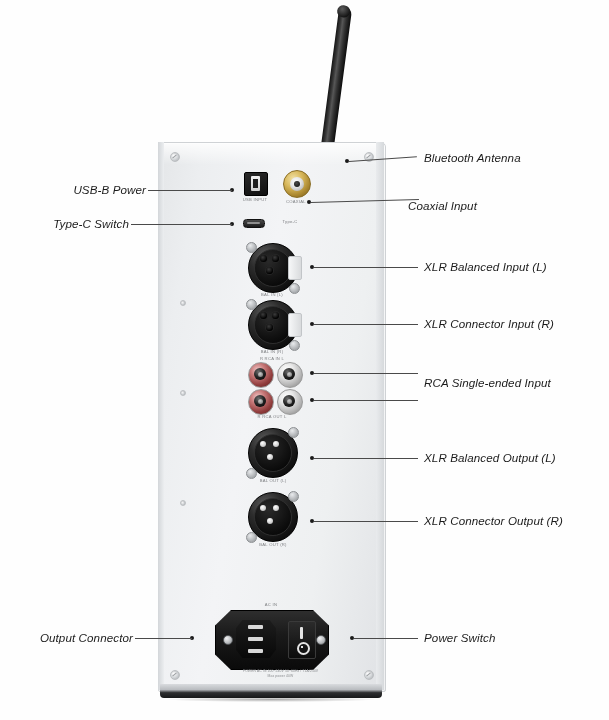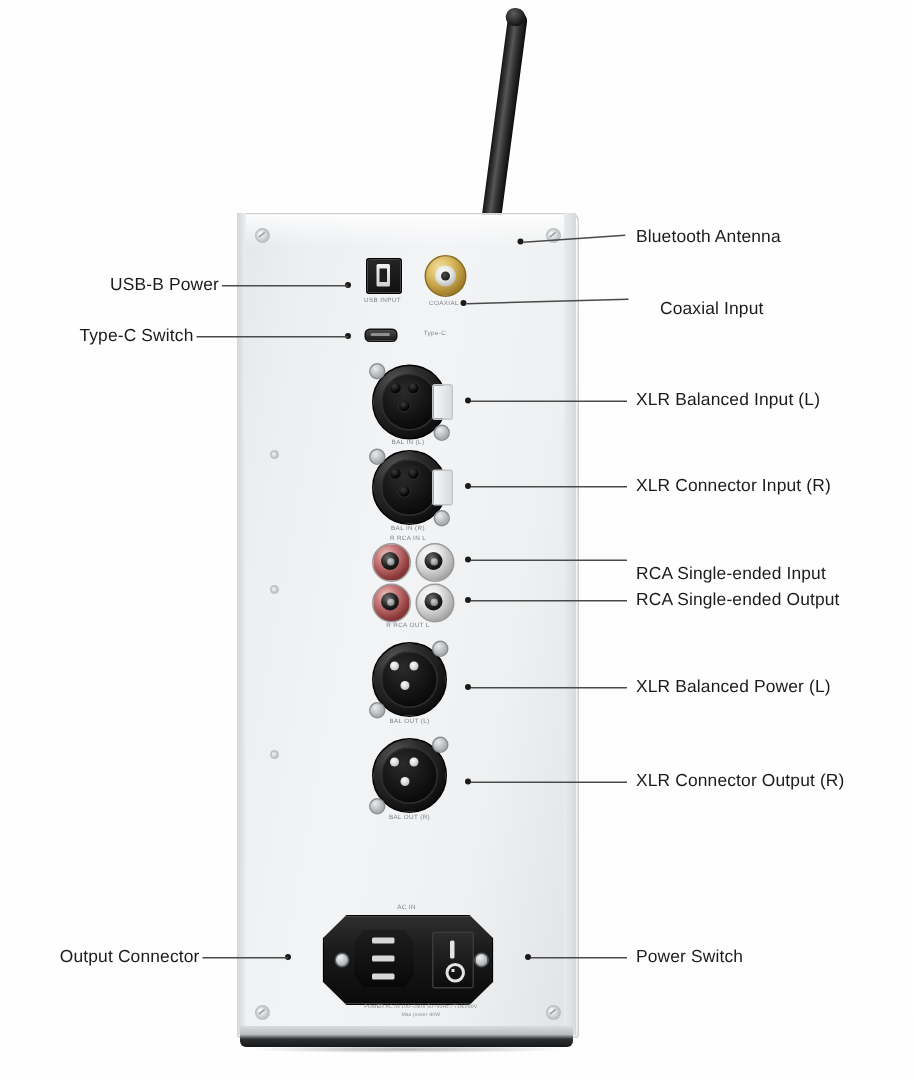--- a/index.html
+++ b/index.html
@@ -205,20 +205,21 @@
     filter:blur(.18px);
   }
 
   
   .callout{
     position:absolute;
     font-size:11.6px;
     color:#1b1b1b;
     white-space:nowrap;
     letter-spacing:.1px;
+    font-style:italic;
   }
   .callout.left{text-align:right;}
   .leader{position:absolute;height:1px;background:#4a4a4a;}
   .dot{position:absolute;width:4px;height:4px;border-radius:50%;background:#1a1a1a;}
   .leader.diag{transform-origin:0 50%;}
 </style>
 </head>
 <body>
 
 <div id="stage">
@@ -376,22 +377,21 @@
   <div class="leader" style="left:314px;top:521px;width:104px;"></div>
 
   <div class="dot" style="left:350px;top:636px;"></div>
   <div class="leader" style="left:354px;top:638px;width:64px;"></div>
 
   <div class="callout left" style="left:0px;top:183px;width:146px;">USB-B Power</div>
   <div class="callout left" style="left:0px;top:217px;width:129px;">Type-C Switch</div>
   <div class="callout left" style="left:0px;top:631px;width:133px;">Output Connector</div>
 
   <div class="callout" style="left:424px;top:151px;">Bluetooth Antenna</div>
-  <div class="callout" style="left:440px;top:199px;">Coaxial Input</div>
+  <div class="callout" style="left:408px;top:199px;">Coaxial Input</div>
   <div class="callout" style="left:424px;top:260px;">XLR Balanced Input (L)</div>
   <div class="callout" style="left:424px;top:317px;">XLR Connector Input (R)</div>
   <div class="callout" style="left:424px;top:376px;">RCA Single-ended Input</div>
-  <div class="callout" style="left:424px;top:393px;">RCA Single-ended Output</div>
-  <div class="callout" style="left:424px;top:451px;">XLR Balanced Power (L)</div>
+  <div class="callout" style="left:424px;top:451px;">XLR Balanced Output (L)</div>
   <div class="callout" style="left:424px;top:514px;">XLR Connector Output (R)</div>
   <div class="callout" style="left:424px;top:631px;">Power Switch</div>
 
 </div>
 
 </body></html>

